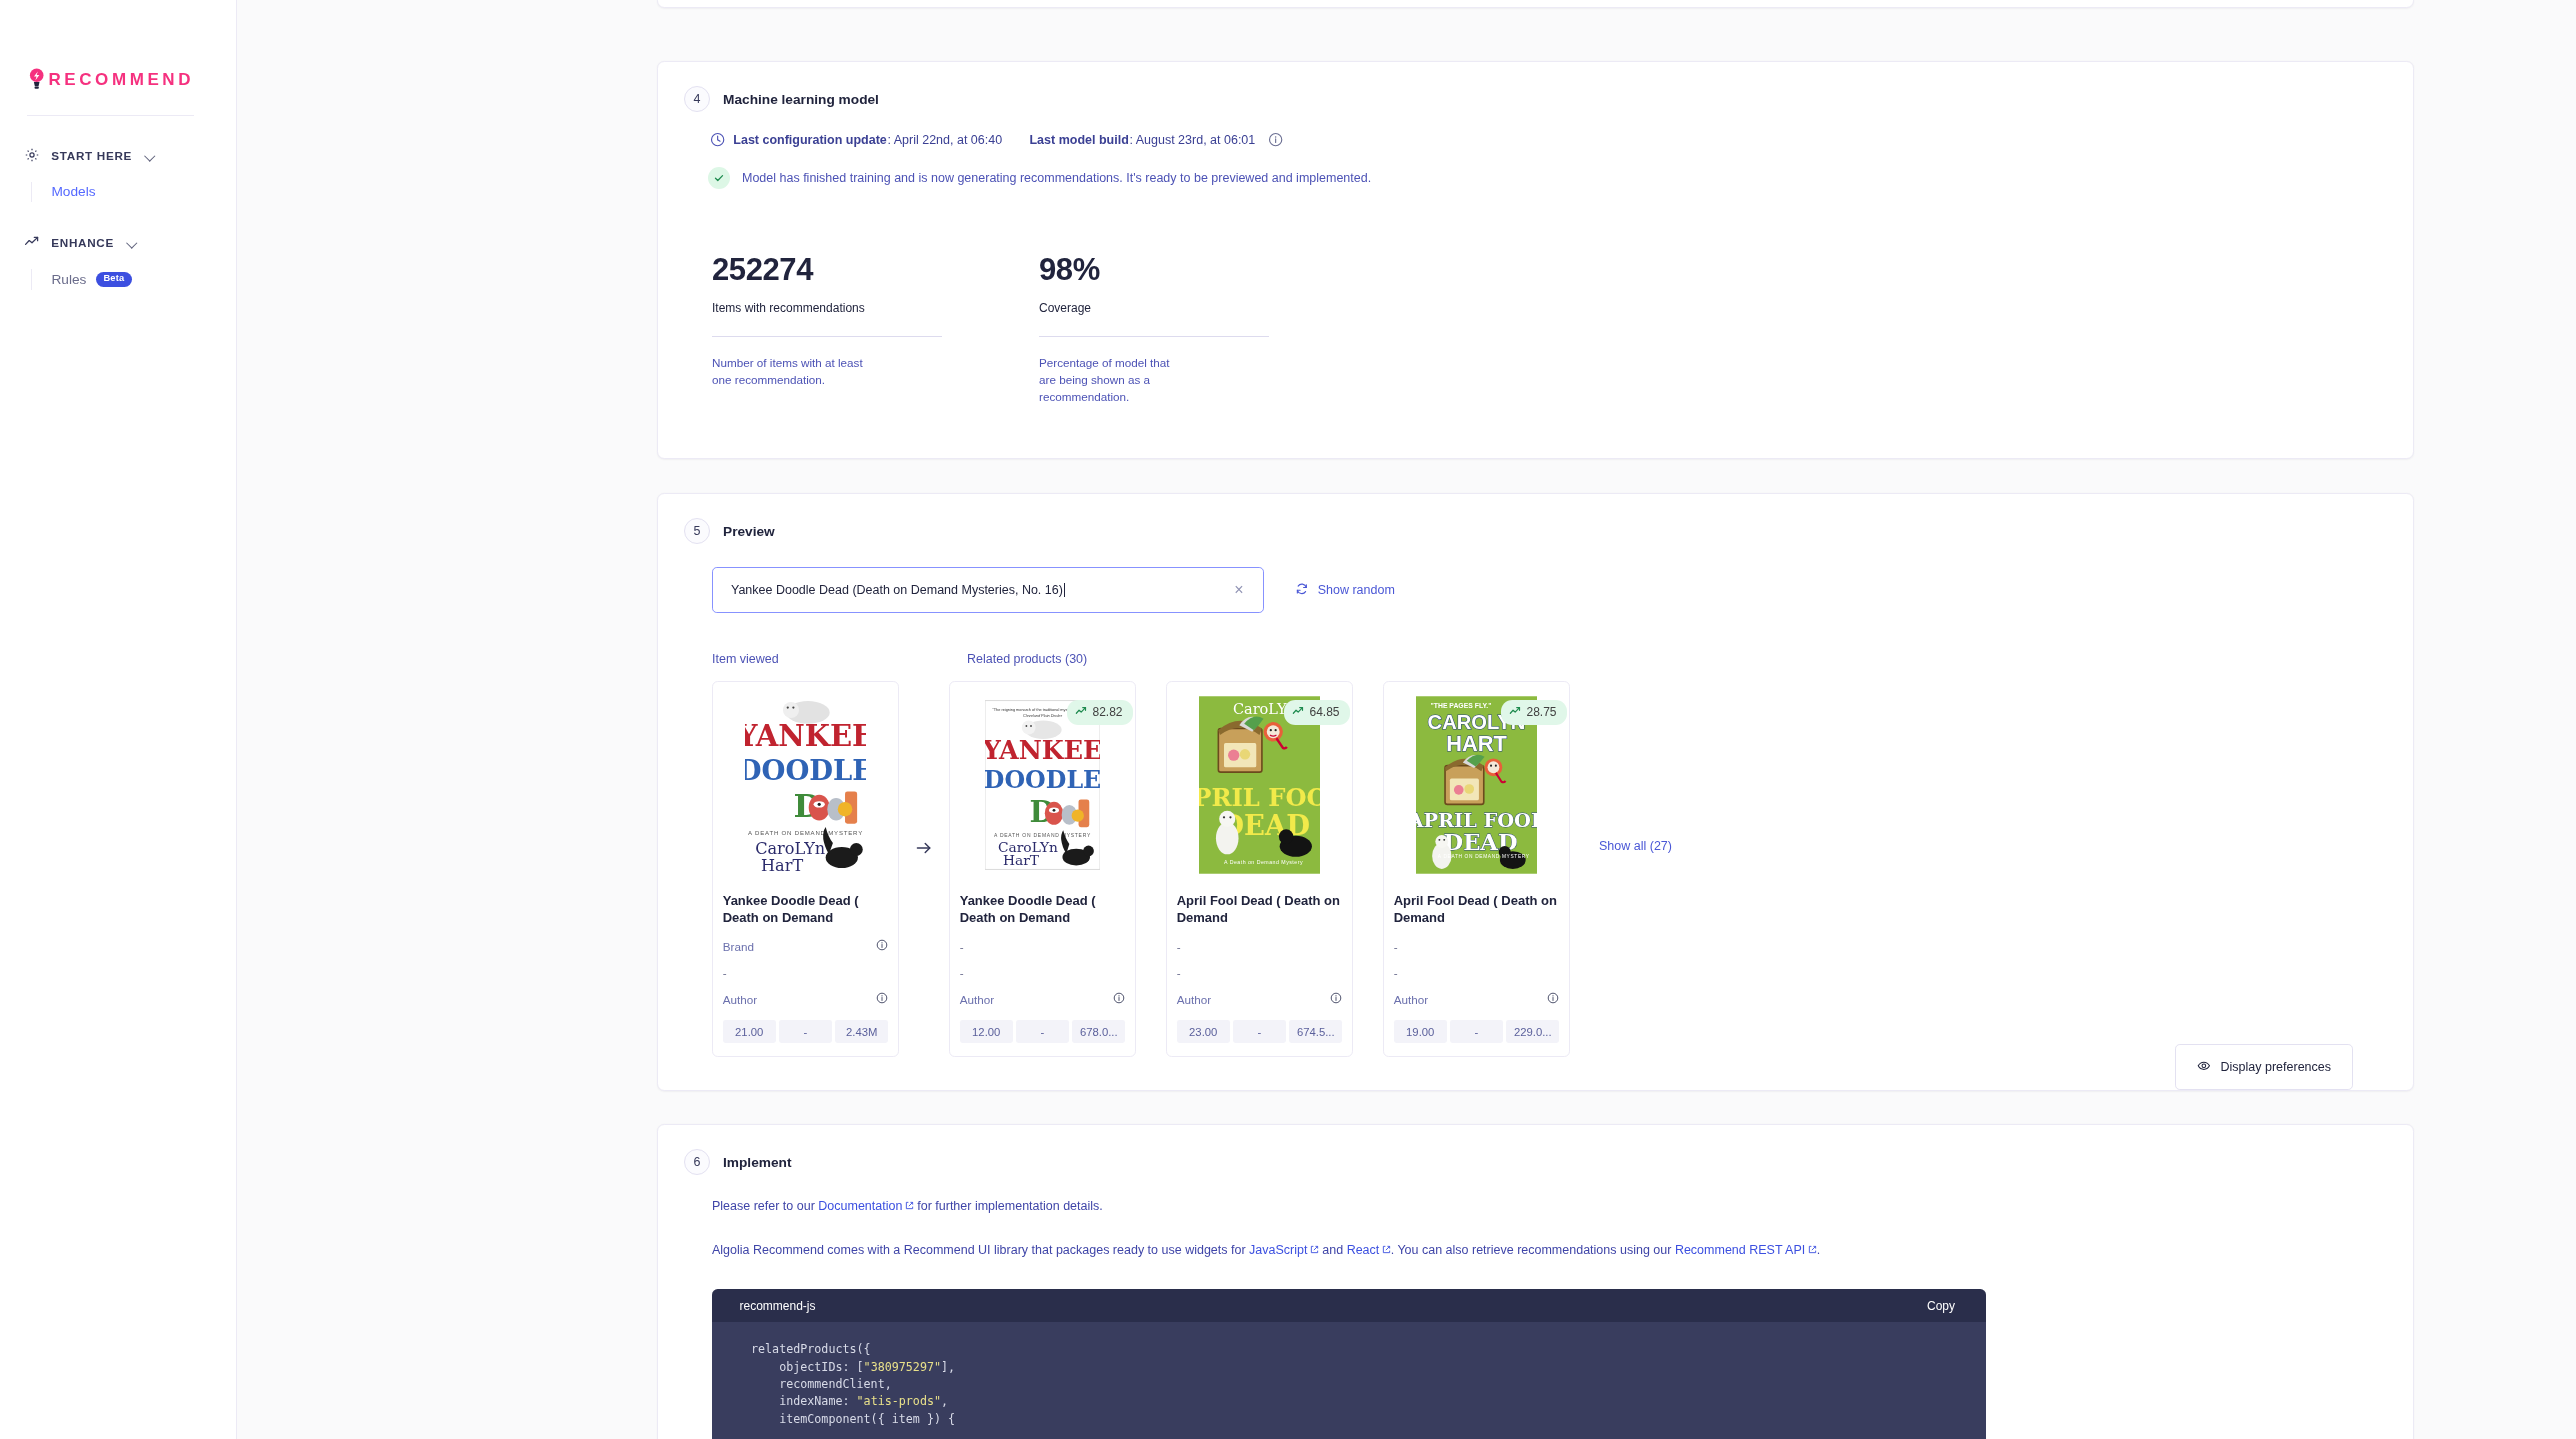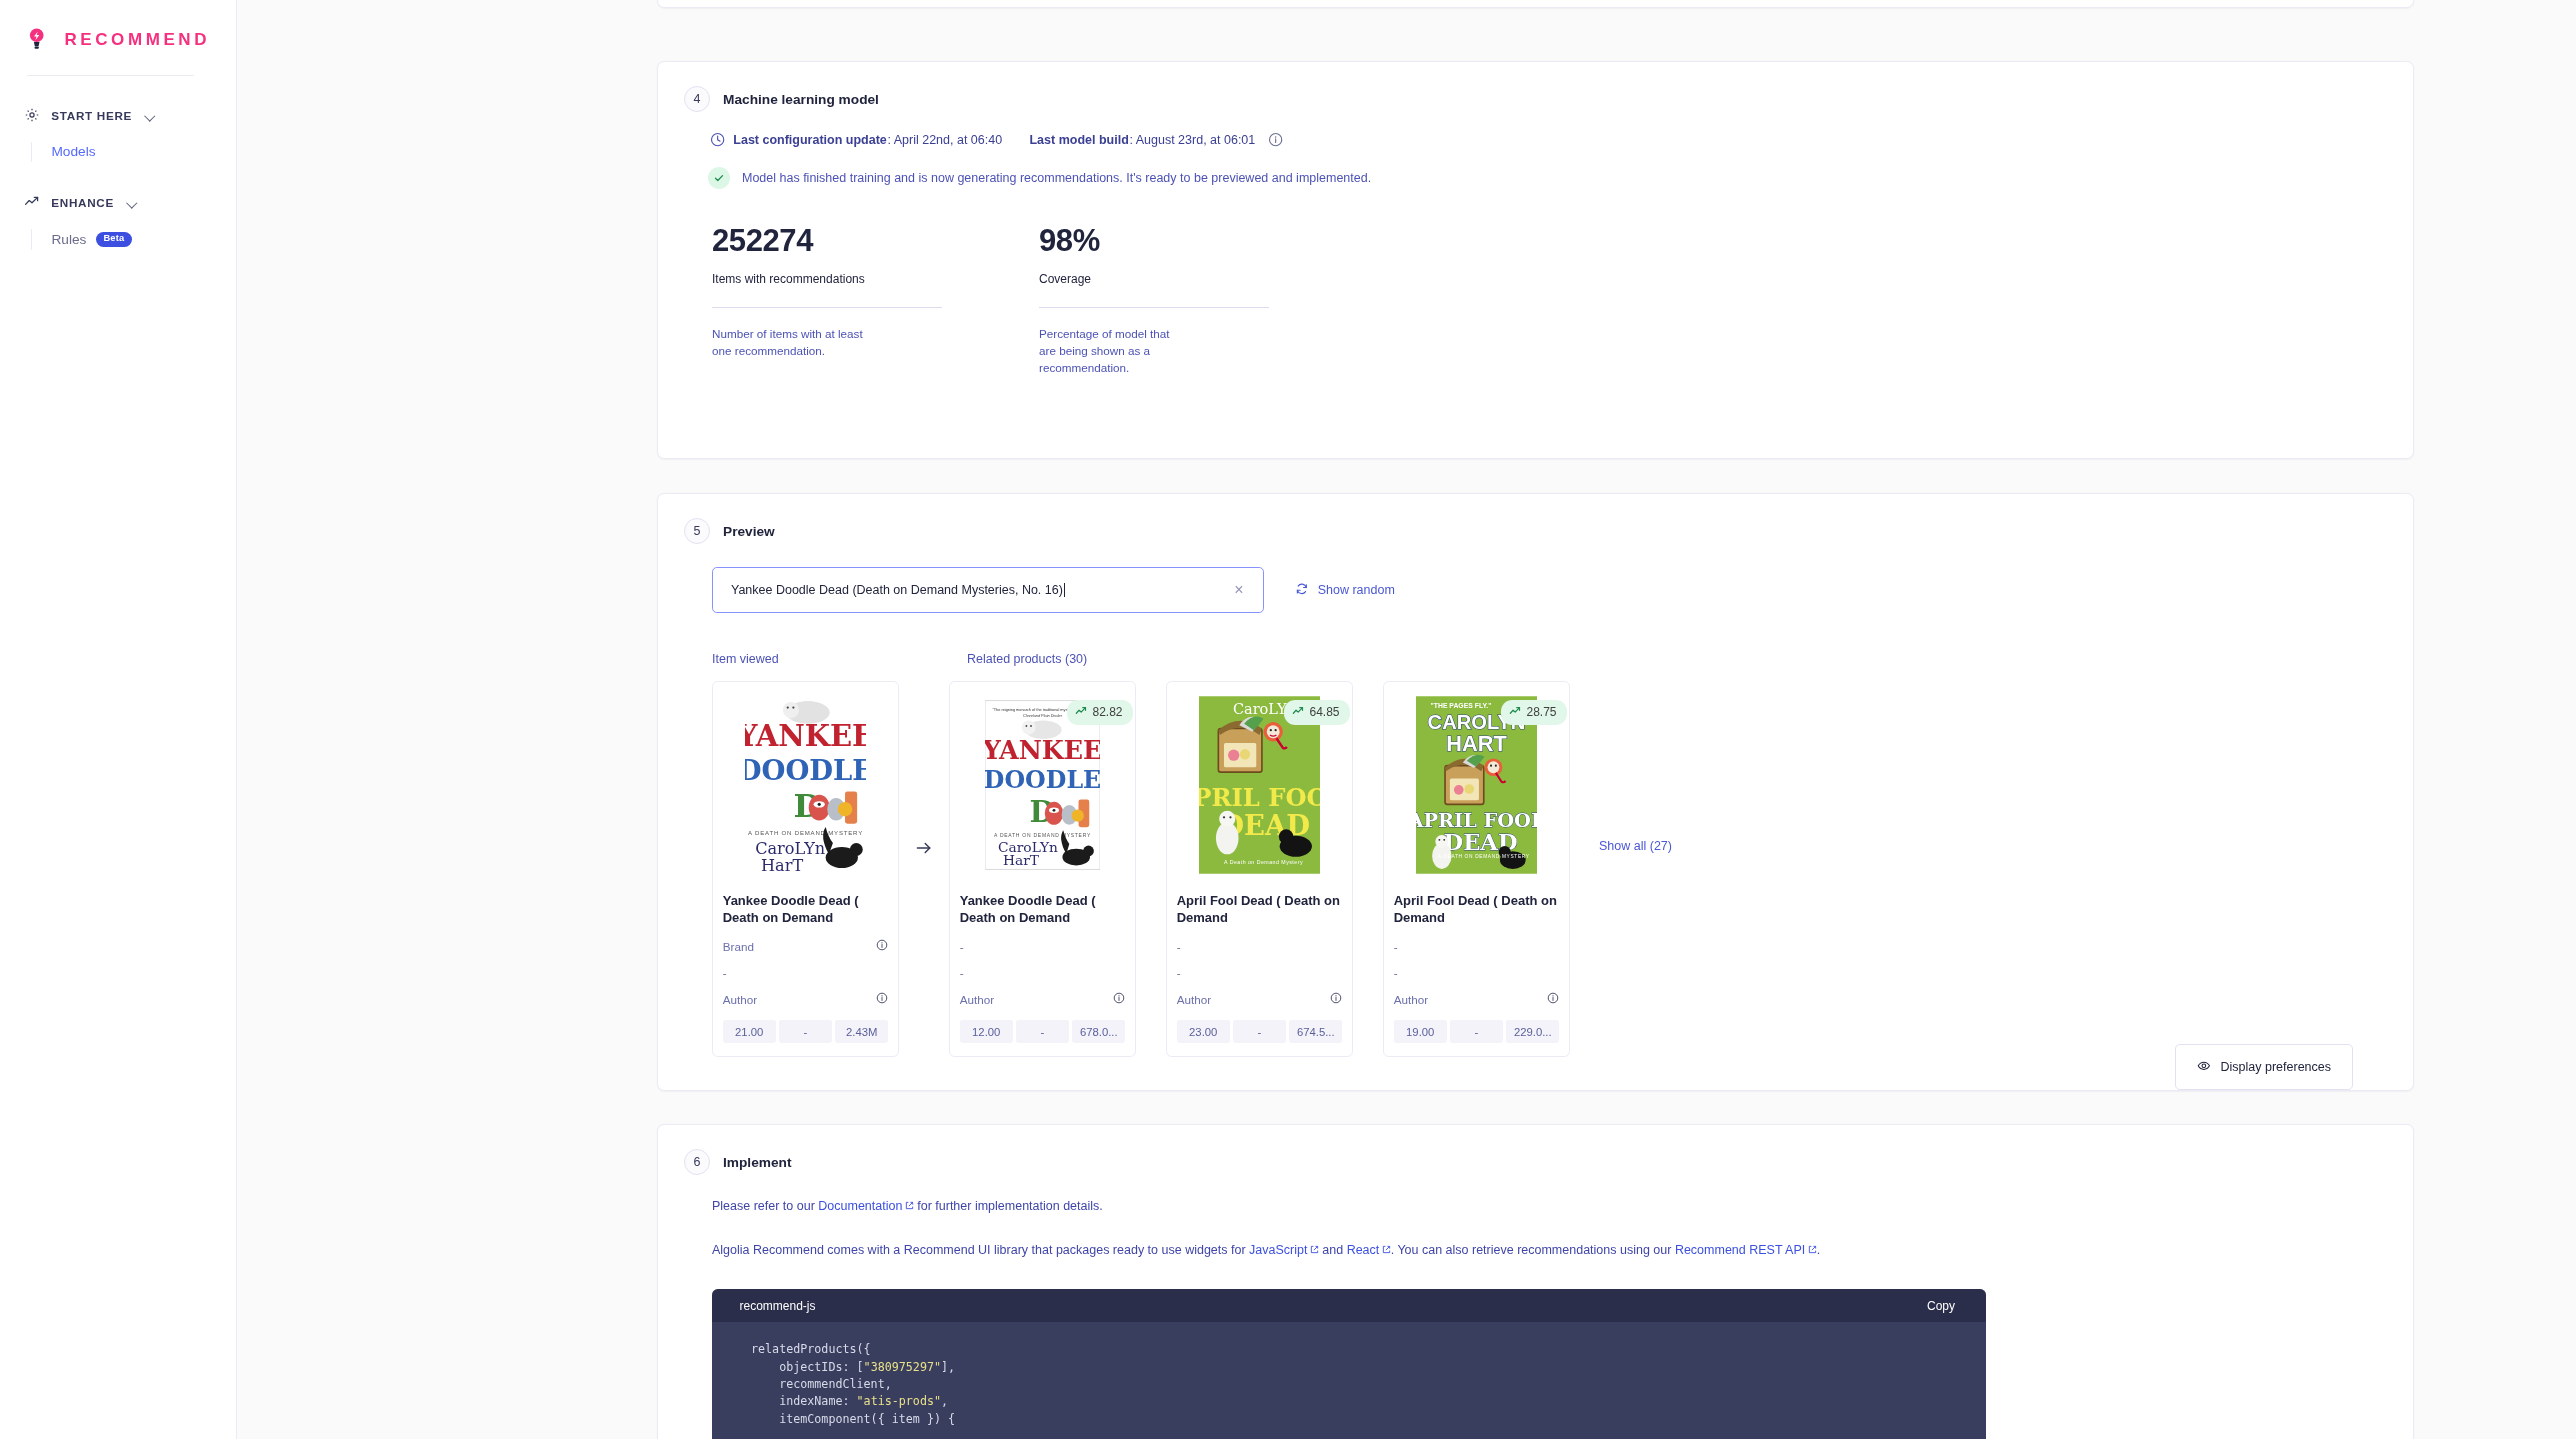--- a/index.html
+++ b/index.html
@@ -9,21 +9,21 @@
     font-family: "Liberation Sans", sans-serif;
     overflow: hidden;
   }
   .page { position: relative; width: 2576px; height: 1439px; display: flex; }
 
   
   .sidebar {
     width: 237px; height: 1439px; background: #ffffff;
     border-right: 0.8px solid #eceaf5; flex: 0 0 237px; position: relative;
   }
-  .brand { display: flex; align-items: center; gap: 18px; padding: 27.5px 0 0 27px; }
+  .brand { display: flex; align-items: center; gap: 2px; padding: 27.5px 0 0 27px; margin-top: 40px; }
   .brand-mark { width: 19.4px; height: 24px; position: relative; flex: 0 0 19.4px; }
   .brand-text {
     color: #f5317f; font-size: 17px; font-weight: bold; letter-spacing: 3.6px;
   }
   .side-divider {
     height: 0.8px; background: #eceaf5; margin: 23.4px 27px 0 0; margin-left: 0;
     width: 194px;
   }
   .nav-group { margin-top: 26px; }
   .nav-head {
@@ -90,21 +90,21 @@
   .status-row {
     display: flex; align-items: center; gap: 12px; padding-left: 50px; margin-top: 19.4px;
   }
   .check-pill {
     width: 22px; height: 22px; border-radius: 50%; background: #ddf7e6;
     display: flex; align-items: center; justify-content: center; flex: 0 0 22px;
   }
   .status-text { font-size: 12.5px; color: #4c52b5; }
 
   .stats { display: flex; padding-left: 54px; margin-top: 34px; gap: 93px; }
-  .stat { width: 234px; }
+  .stat { width: 234px; margin-top: 29px; }
   .stat-num { font-size: 31px; font-weight: bold; color: #21243d; letter-spacing: -0.4px; }
   .stat-label { font-size: 12px; color: #21243d; margin-top: 13px; }
   .stat-rule { height: 1.6px; background: #dddbee; margin-top: 21px; width: 230px; }
   .stat-desc { font-size: 11.7px; color: #4c52b5; margin-top: 18px; line-height: 1.45; }
   .stat.w2 .stat-desc { width: 145px; }
 
   
   .prev-ctrls { display: flex; align-items: center; padding-left: 54px; margin-top: 23.4px; }
   .search-box {
     width: 552px; height: 46px; border: 0.8px solid #8792ff; border-radius: 4.8px;

